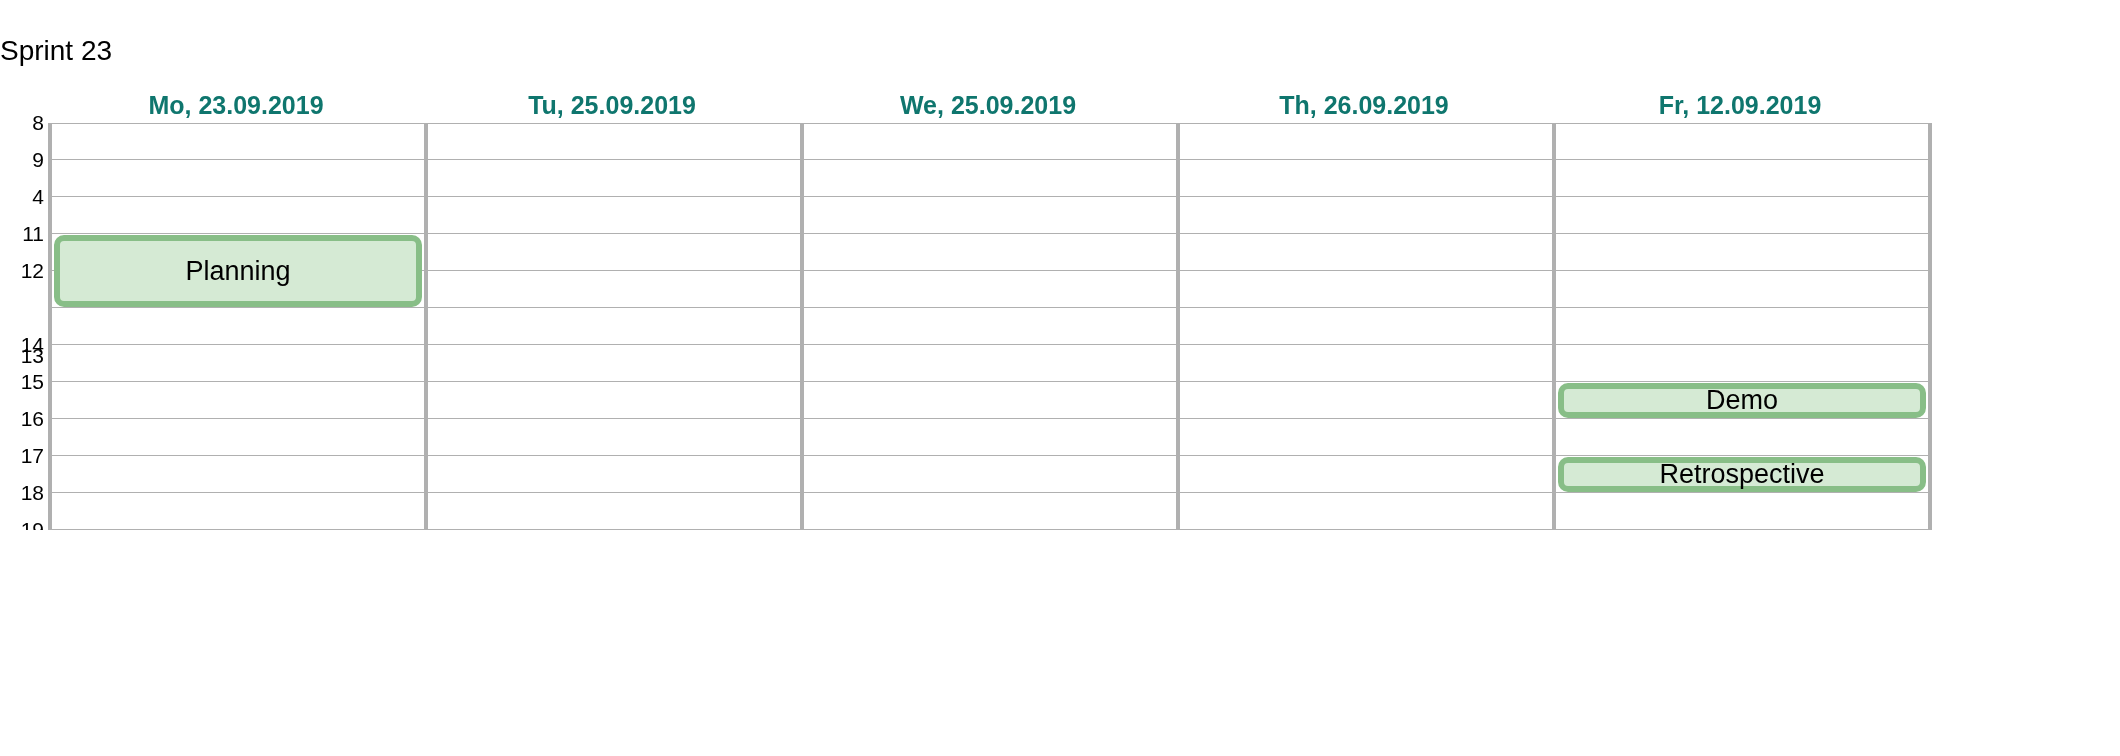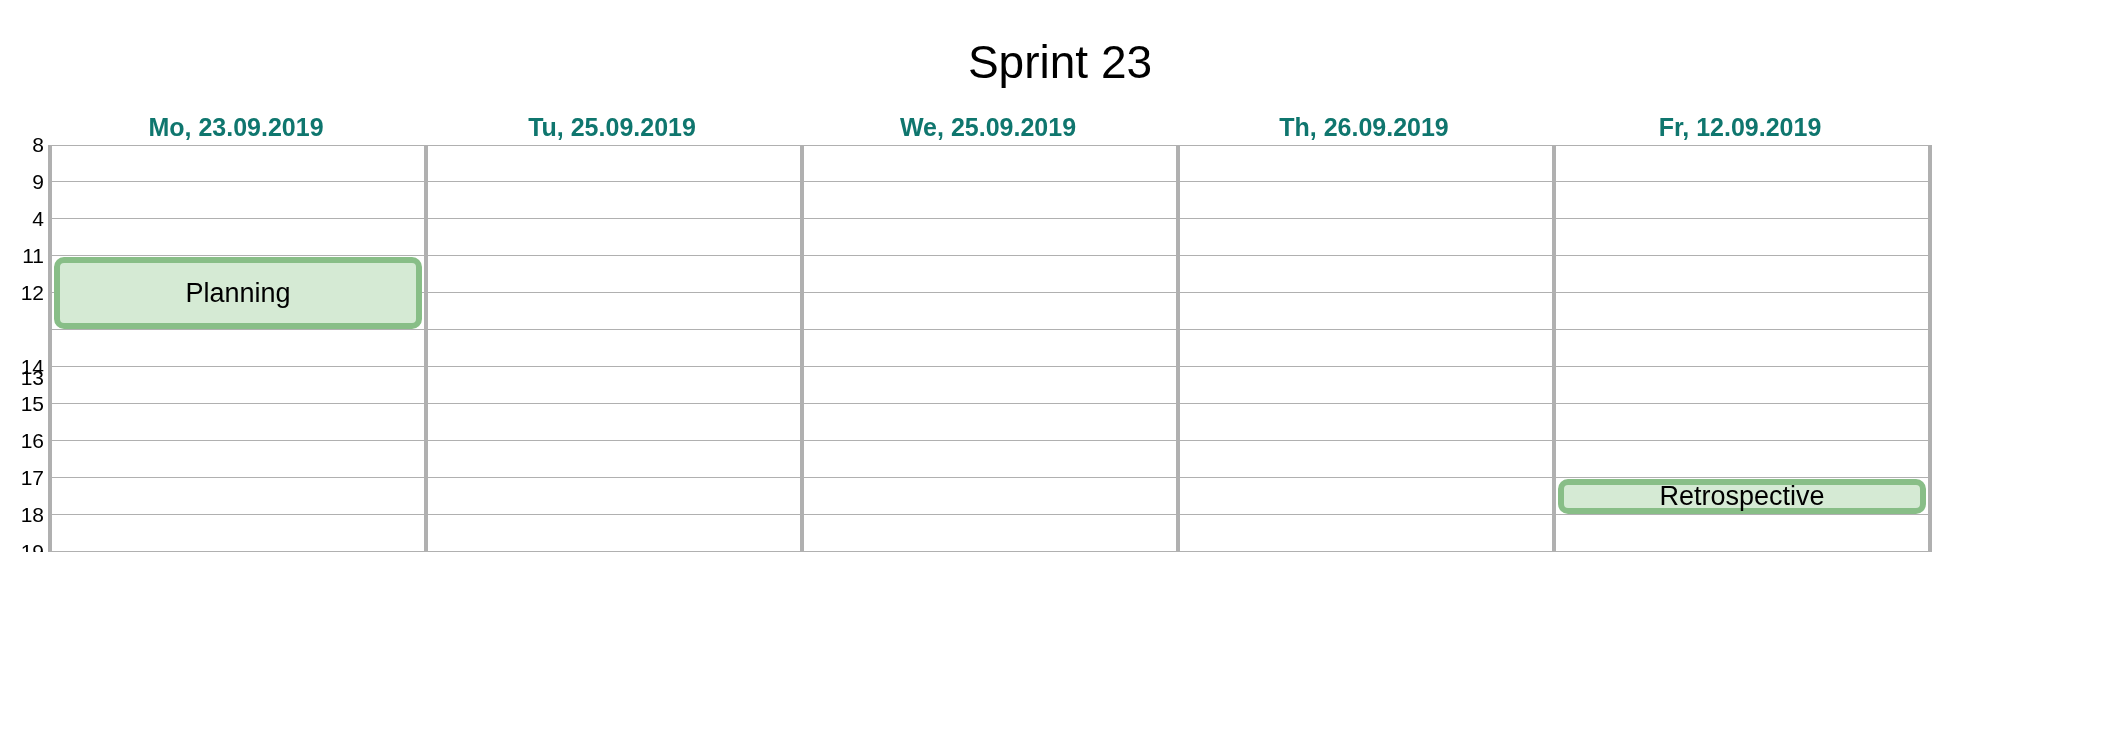--- a/index.html
+++ b/index.html
@@ -7,22 +7,21 @@
       font-family: -apple-system, BlinkMacSystemFont, "Segoe UI", Helvetica, Arial, sans-serif;
       background: #ffffff;
       color: #000000;
       width: 2120px;
     }
     .container {
       width: 2120px;
       position: relative;
     }
     .title {
-      text-align: center;
-      font-size: 46px;
+      font-size: 28px;
       font-weight: 400;
       padding-top: 35px;
       padding-bottom: 20px;
     }
     .calendar {
       position: relative;
       margin-left: 48px;
       width: 1880px;
     }
     .header-row {
@@ -122,18 +121,21 @@
         <div class="hour-label" style="top: 358px; position: absolute;">18</div>
         <div class="hour-label" style="top: 395px; position: absolute;">19</div>
         <div class="day-sep" style="left: 372px;"></div>
         <div class="day-sep" style="left: 748px;"></div>
         <div class="day-sep" style="left: 1124px;"></div>
         <div class="day-sep" style="left: 1500px;"></div>
         <div class="day-sep" style="left: 1876px;"></div>
         <div class="event" style="top: 112px; height: 72px; left: 2px; width: 368px; background: rgb(213, 234, 212); border-color: rgb(136, 190, 135);">
           <span>Planning</span>
         </div>
+        <div class="event" style="top: 260px; height: 35px; left: 1506px; width: 368px; background: rgb(213, 234, 212); border-color: rgb(136, 190, 135);">
+          <span>Demo</span>
+        </div>
         <div class="event" style="top: 334px; height: 35px; left: 1506px; width: 368px; background: rgb(213, 234, 212); border-color: rgb(136, 190, 135);">
           <span>Retrospective</span>
         </div>
       </div>
   </div>
 </div>
 
 </body></html>

